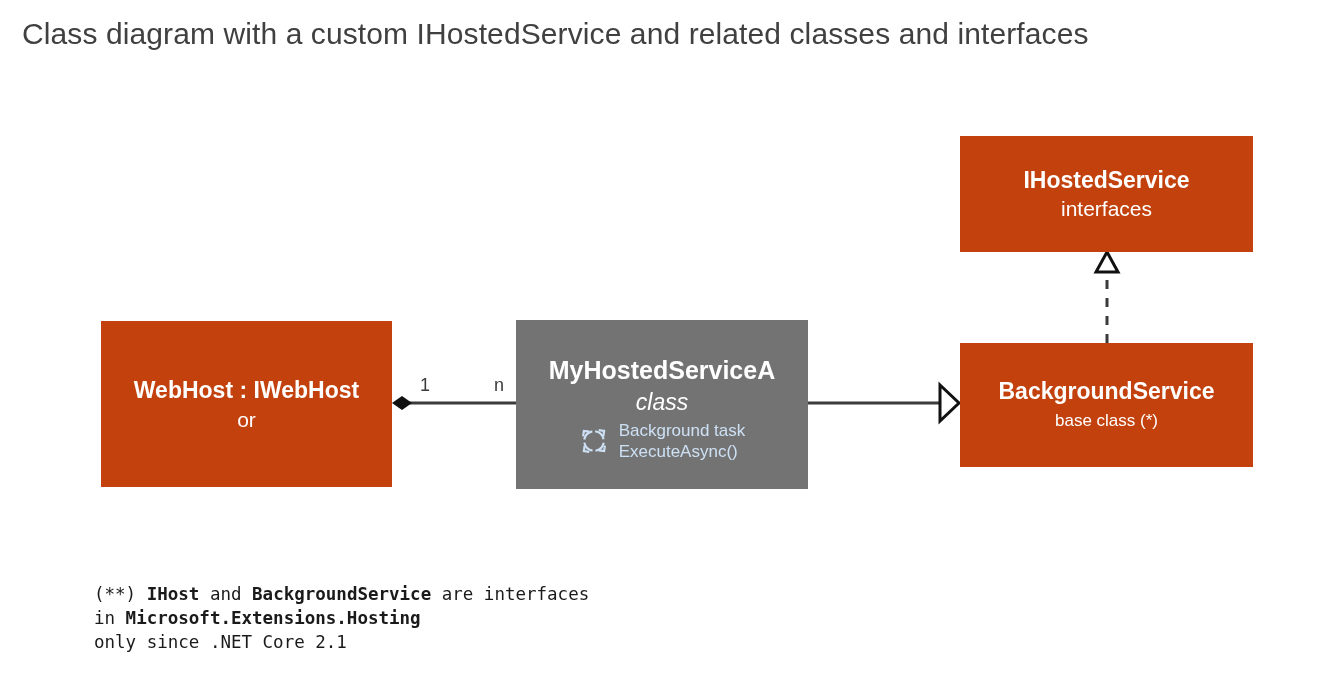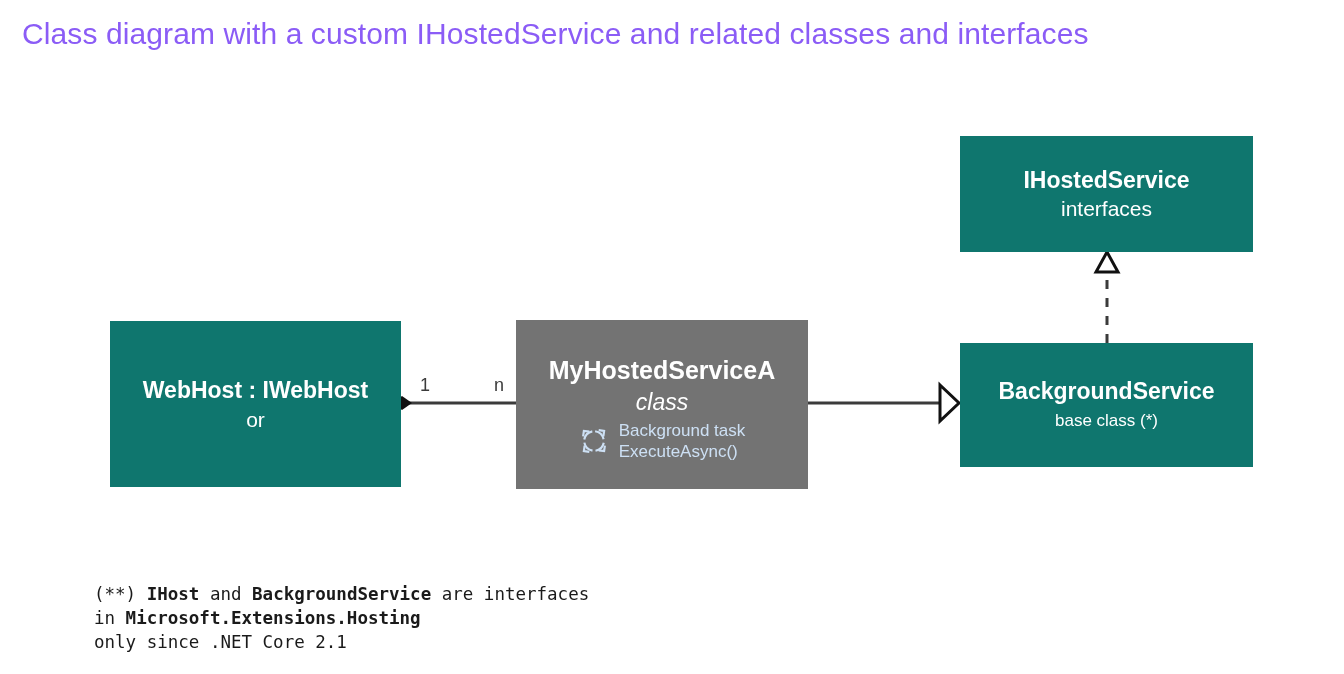--- a/index.html
+++ b/index.html
@@ -18,21 +18,21 @@
   }
 
   
   .page-title {
     position: absolute;
     left: 22px;
     top: 14px;
     font-size: 30px;
     font-weight: 400;
     line-height: 40px;
-    color: #8b5cf6;
+    color: #404040;
     letter-spacing: 0.1px;
     white-space: nowrap;
   }
 
   
   .diagram {
     position: absolute;
     left: 0;
     top: 0;
     width: 1344px;
@@ -51,25 +51,25 @@
   .node {
     position: absolute;
     box-sizing: border-box;
     display: flex;
     flex-direction: column;
     align-items: center;
     justify-content: center;
     text-align: center;
     color: #ffffff;
   }
-  .node.gray  { background: #0f766e; }
+  .node.gray  { background: #c2410c; }
   .node.blue  { background: #737373; }
 
   
-  #node-webhost { left: 110px; top: 321px; width: 291px; height: 166px; }
+  #node-webhost { left: 101px; top: 321px; width: 291px; height: 166px; }
   #node-webhost .line1 { font-weight: bold; font-size: 23px; line-height: 30px; }
   #node-webhost .line2 { font-weight: 400; font-size: 21px; line-height: 29px; }
   #node-webhost .line3 { font-size: 23px; line-height: 30px; }
   #node-webhost .line3 .b { font-weight: bold; }
   #node-webhost .line3 .n { font-weight: 400; font-size: 21px; }
 
   
   #node-myhostedservice { left: 516px; top: 320px; width: 292px; height: 169px; padding-top: 6px; }
   #node-myhostedservice .line1 { font-weight: bold; font-size: 25px; line-height: 33px; }
   #node-myhostedservice .line2 { font-weight: 400; font-size: 23px; line-height: 30px; font-style: italic; }

